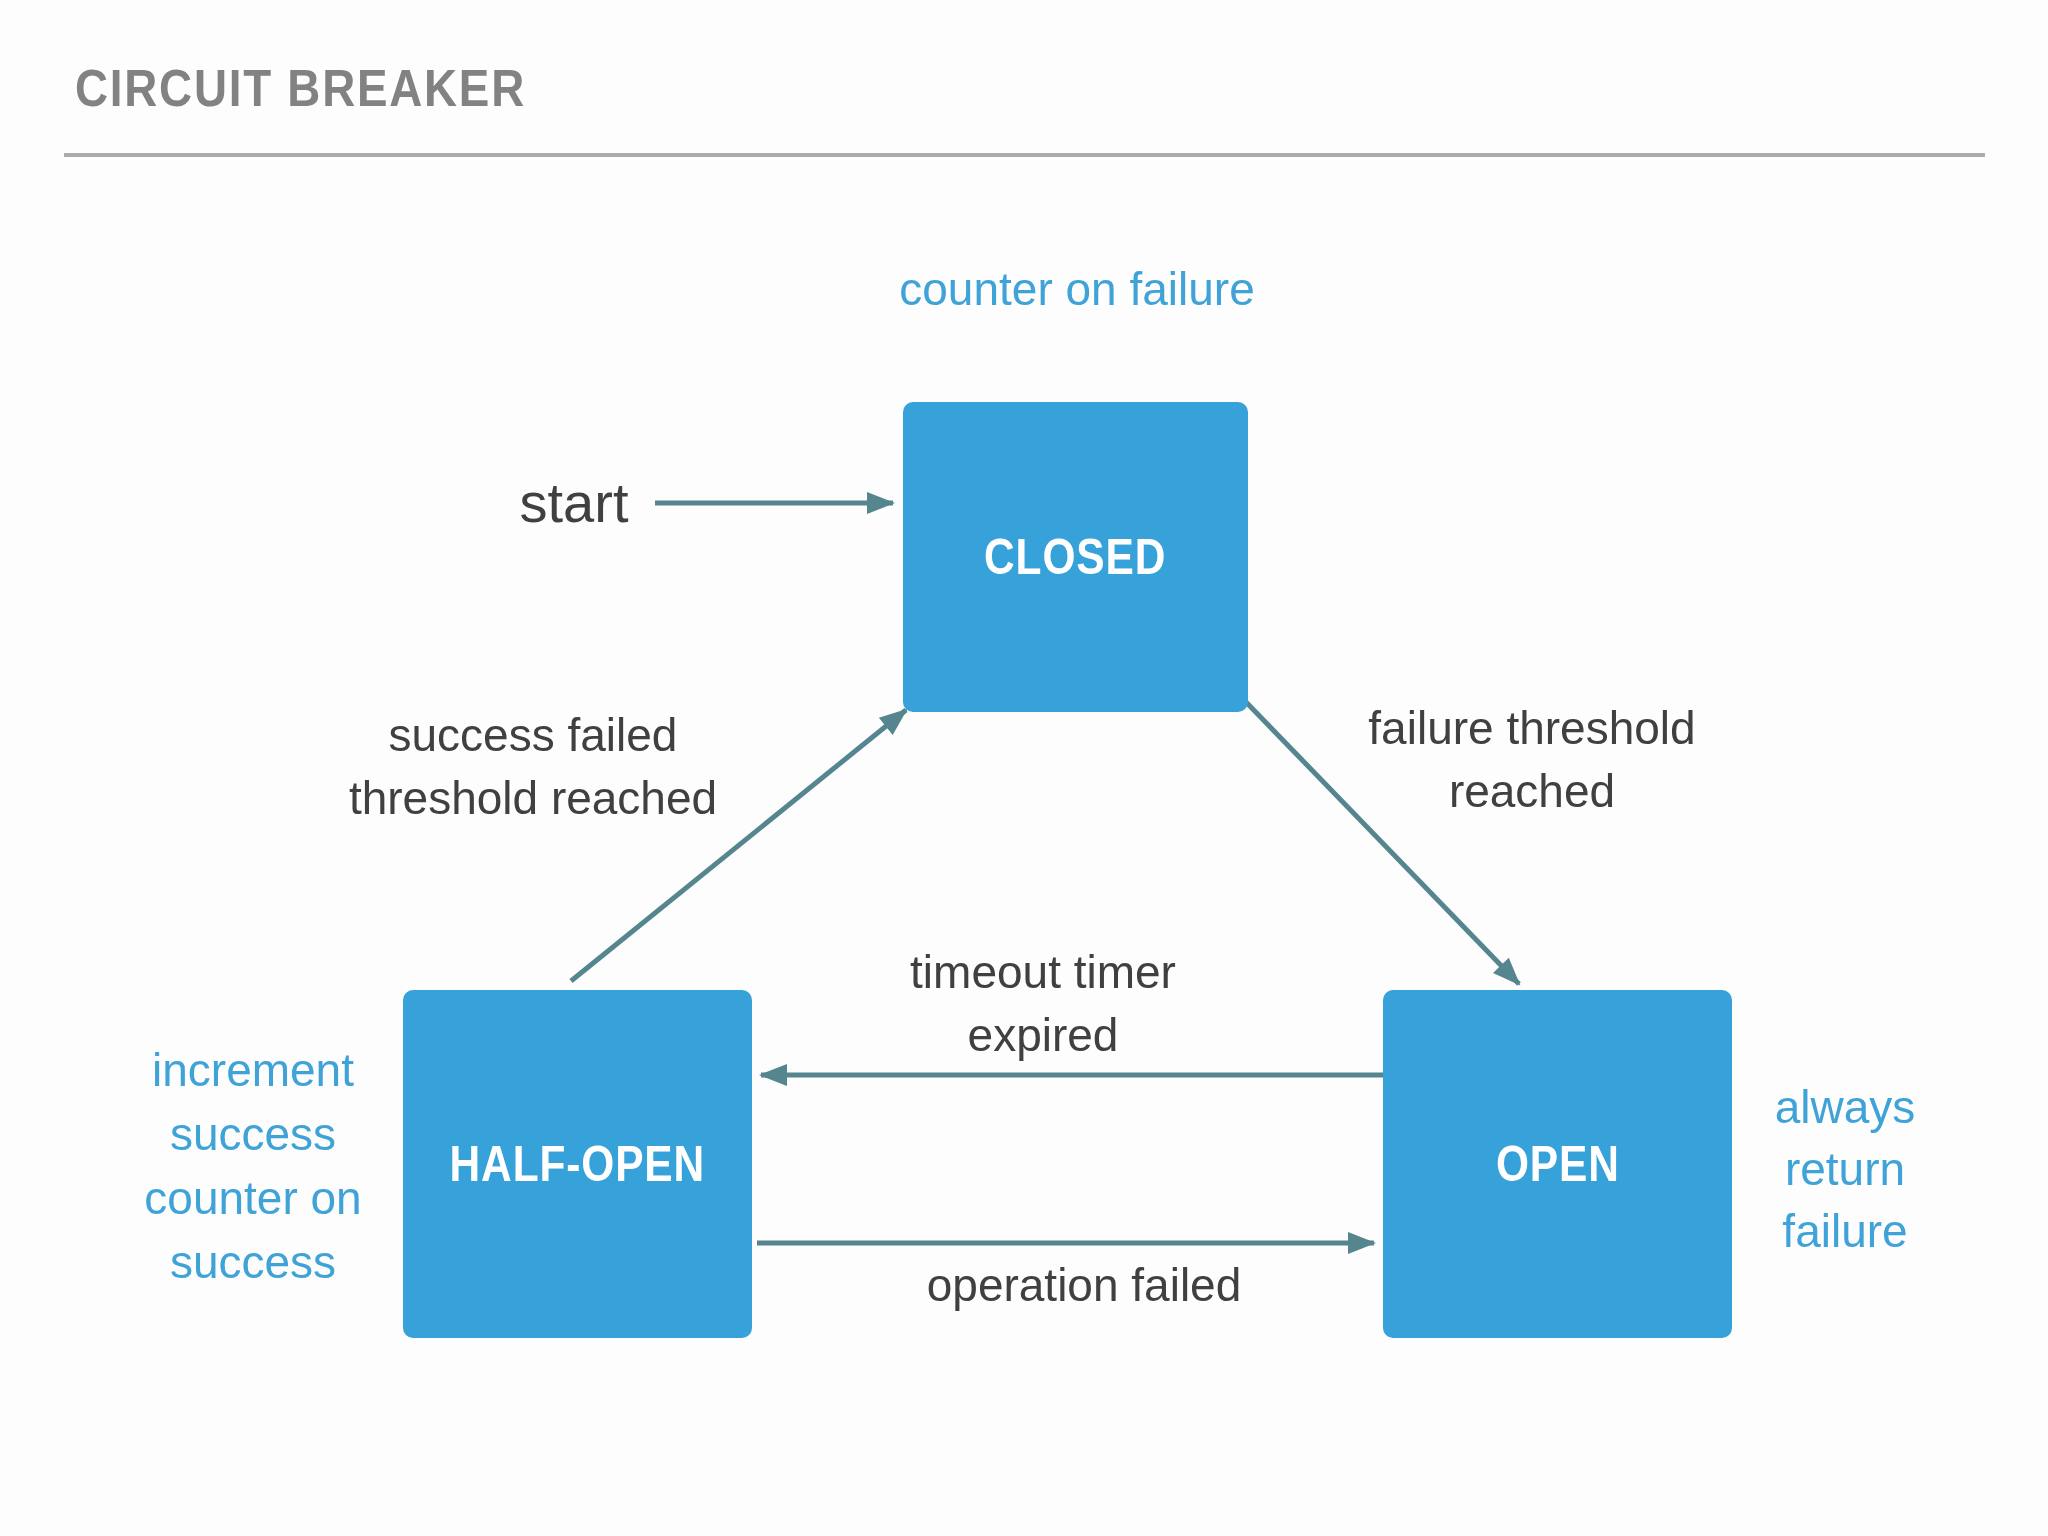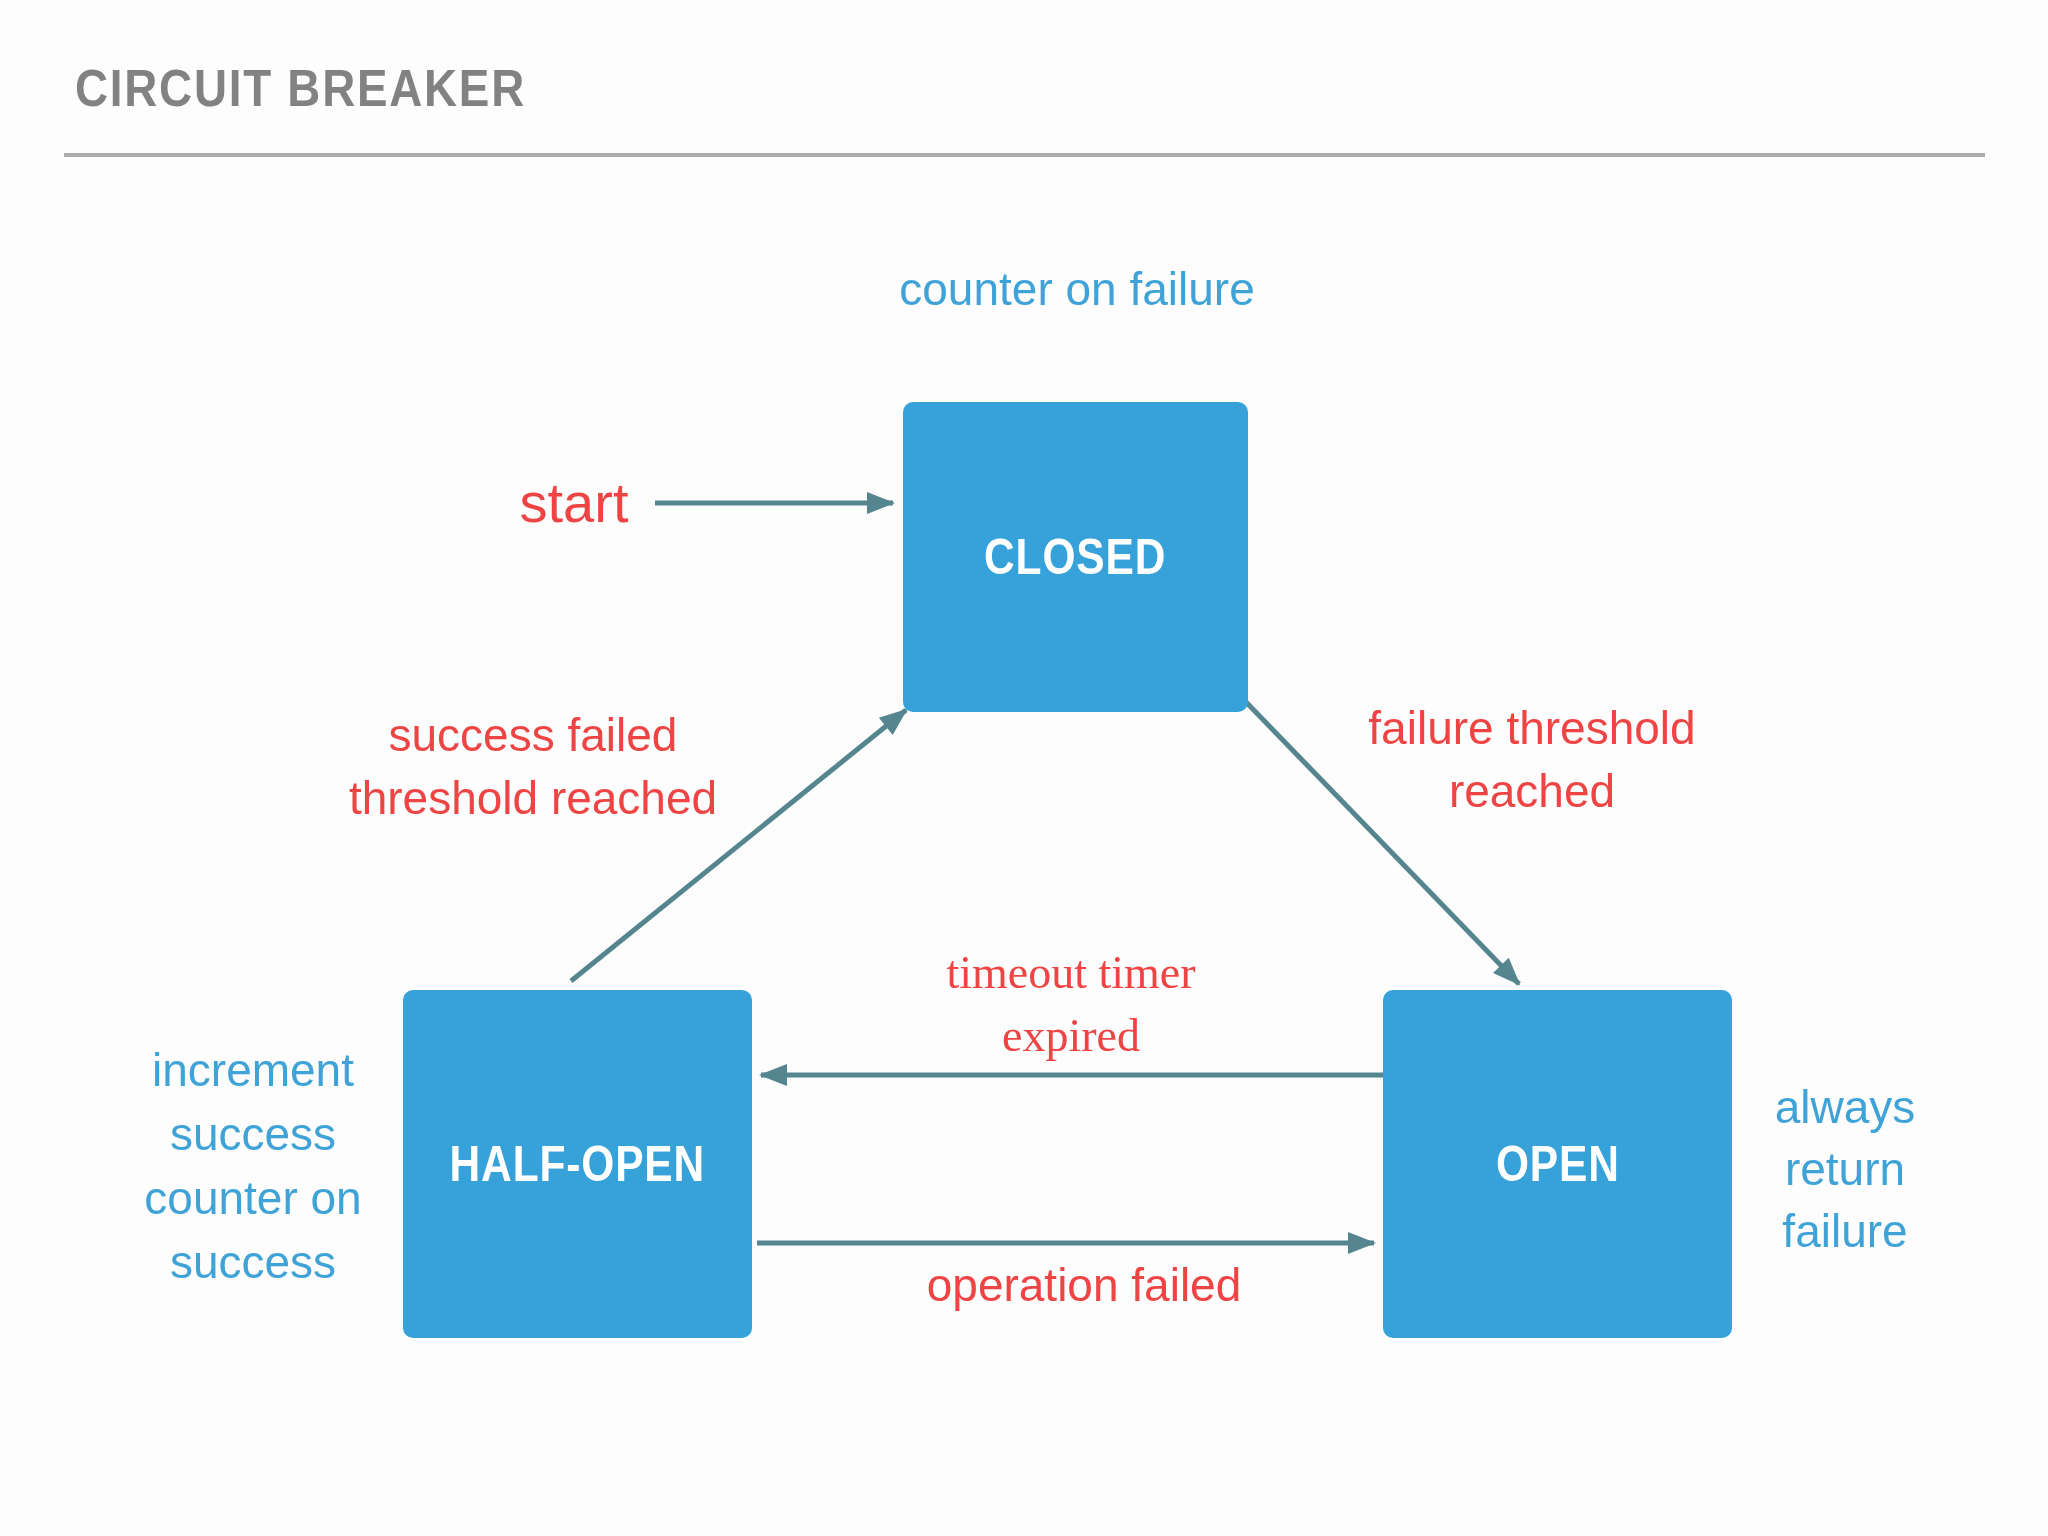--- a/index.html
+++ b/index.html
@@ -53,34 +53,34 @@
   }
   #state-closed   { left: 903px;  top: 402px; width: 345px; height: 310px; }
   #state-halfopen { left: 403px;  top: 990px; width: 349px; height: 348px; }
   #state-open     { left: 1383px; top: 990px; width: 349px; height: 348px; }
 
   
   .edge-label {
     position: absolute;
     transform: translateX(-50%);
     text-align: center;
-    color: #ef4444;
+    color: #404040;
     font-size: 46px;
     font-weight: 300;
     line-height: 63px;
     white-space: nowrap;
   }
   #label-start {
     left: 574px; top: 472px;
     font-size: 56px;
     line-height: 62px;
   }
   #label-success  { left: 533px;  top: 704px; }
   #label-failure  { left: 1532px; top: 697px; }
-  #label-timeout  { left: 1071px; top: 941px; font-family: Liberation Serif, serif; }
+  #label-timeout  { left: 1043px; top: 941px; }
   #label-operation{ left: 1084px; top: 1254px; }
 
   
   .note {
     position: absolute;
     transform: translateX(-50%);
     text-align: center;
     color: #3fa3d8;
     font-size: 46px;
     font-weight: 300;

